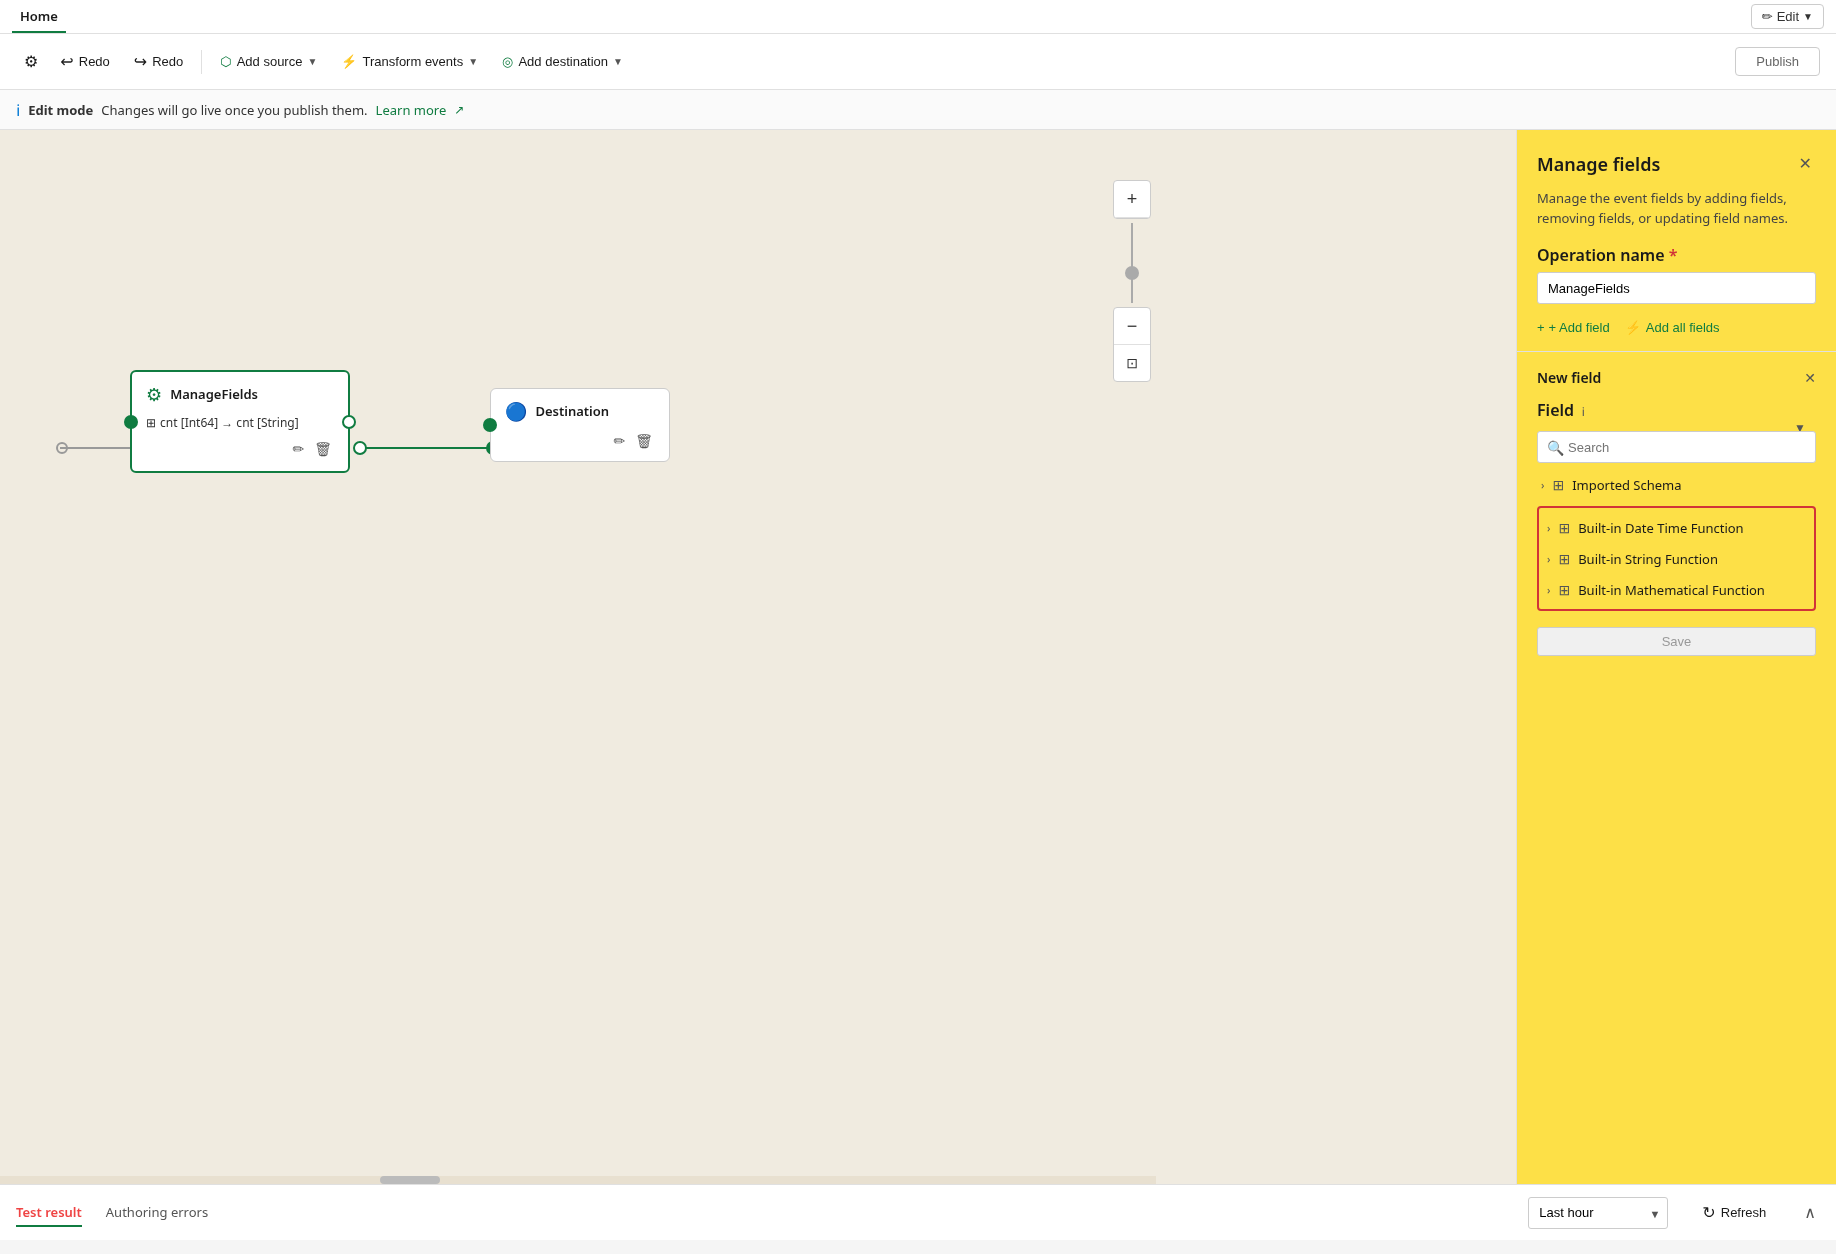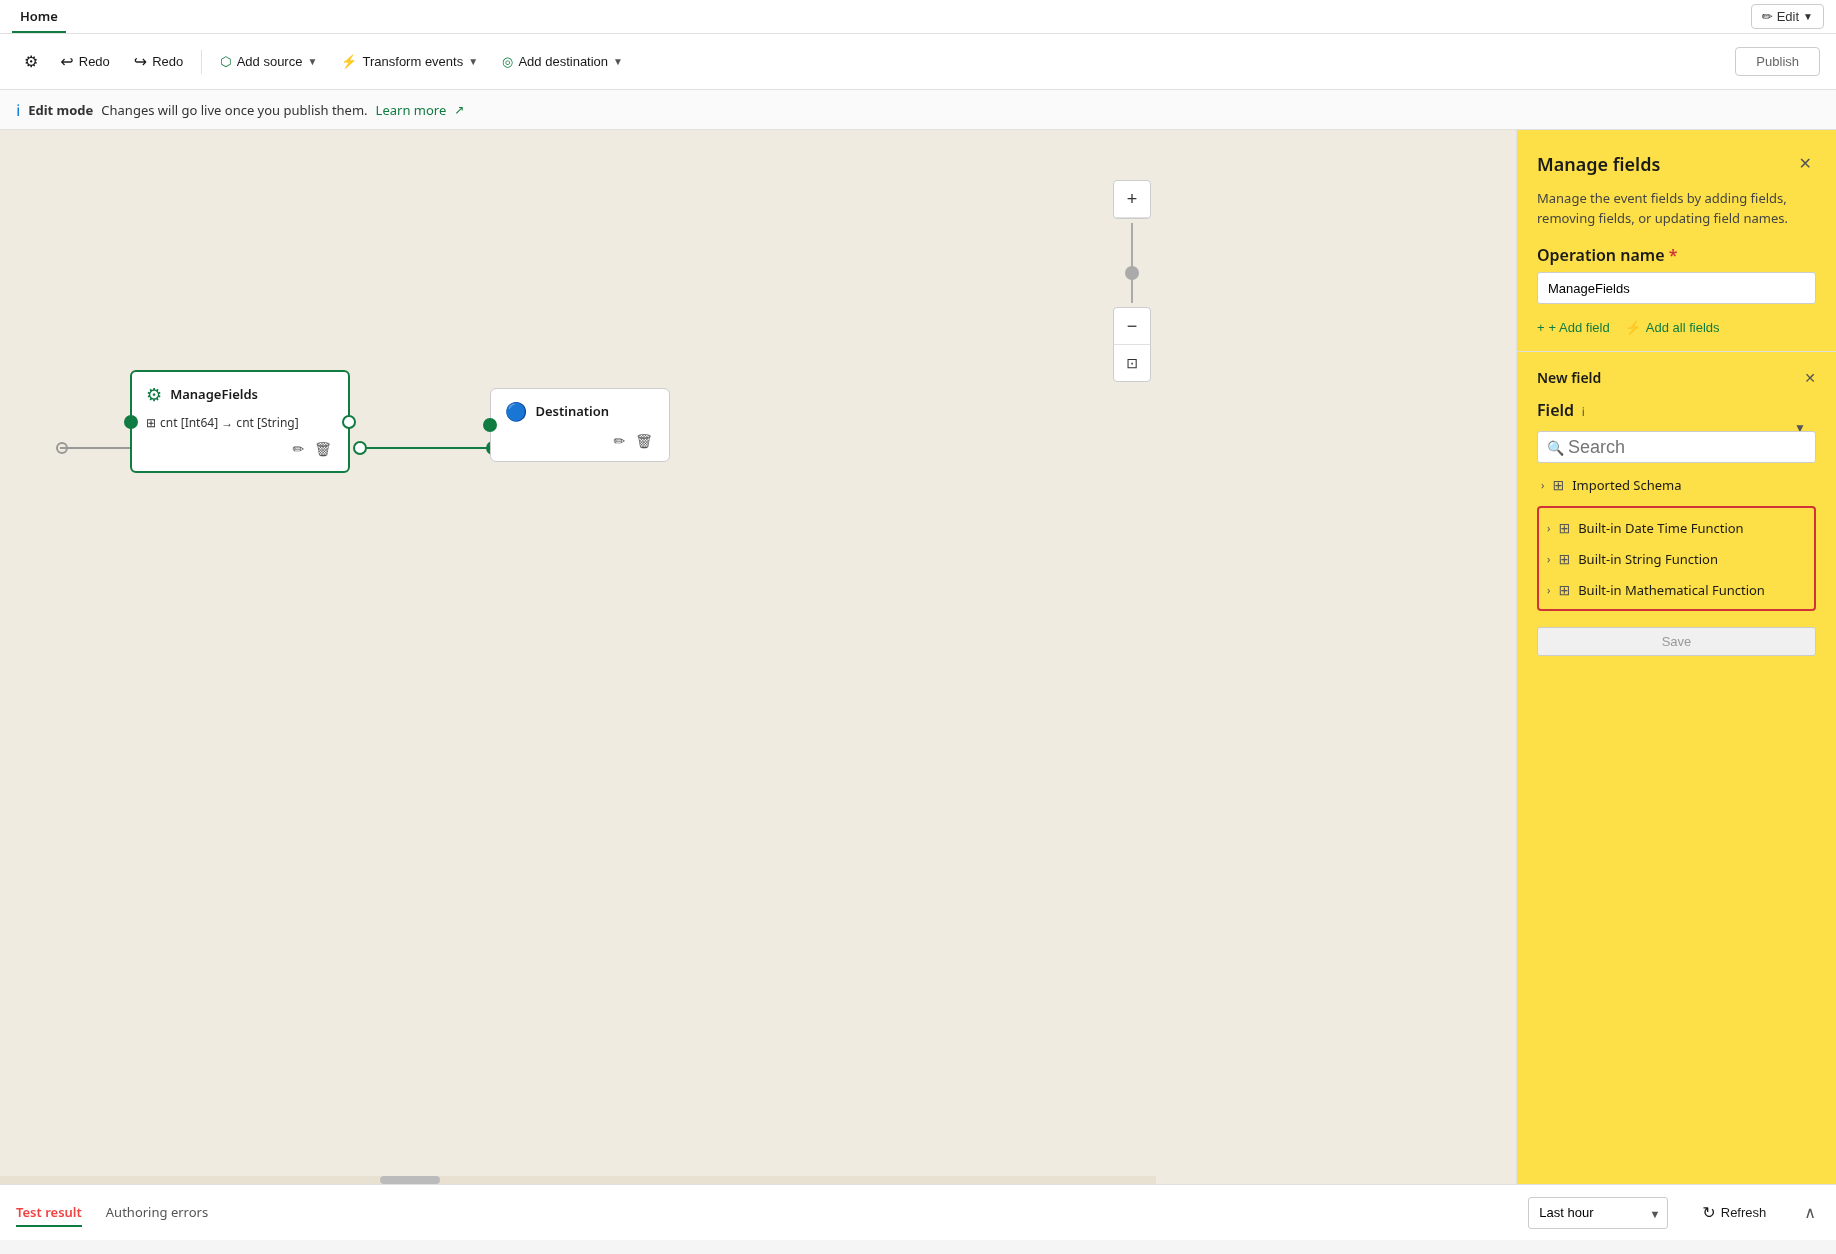--- a/index.html
+++ b/index.html
@@ -370,21 +370,21 @@
       color: #666;
       font-size: 14px;
       pointer-events: none;
     }
     .search-input {
       width: 100%;
       height: 32px;
       border: 1px solid #ccc;
       border-radius: 3px;
       padding: 0 10px 0 30px;
-      font-size: 18px;
+      font-size: 13px;
       outline: none;
     }
 
     
     .dropdown-list {
       padding: 6px 20px;
     }
     .dropdown-item {
       display: flex;
       align-items: center;

